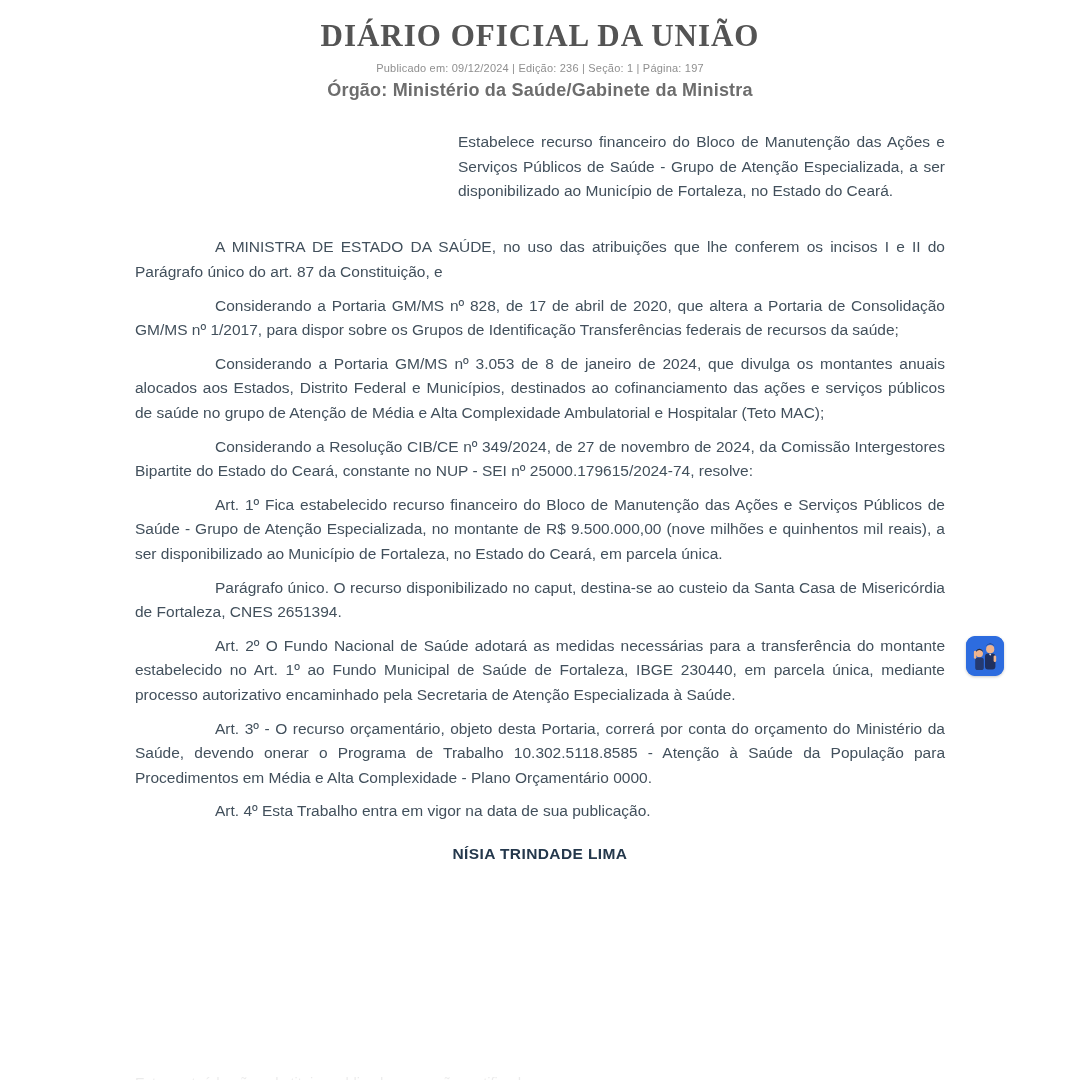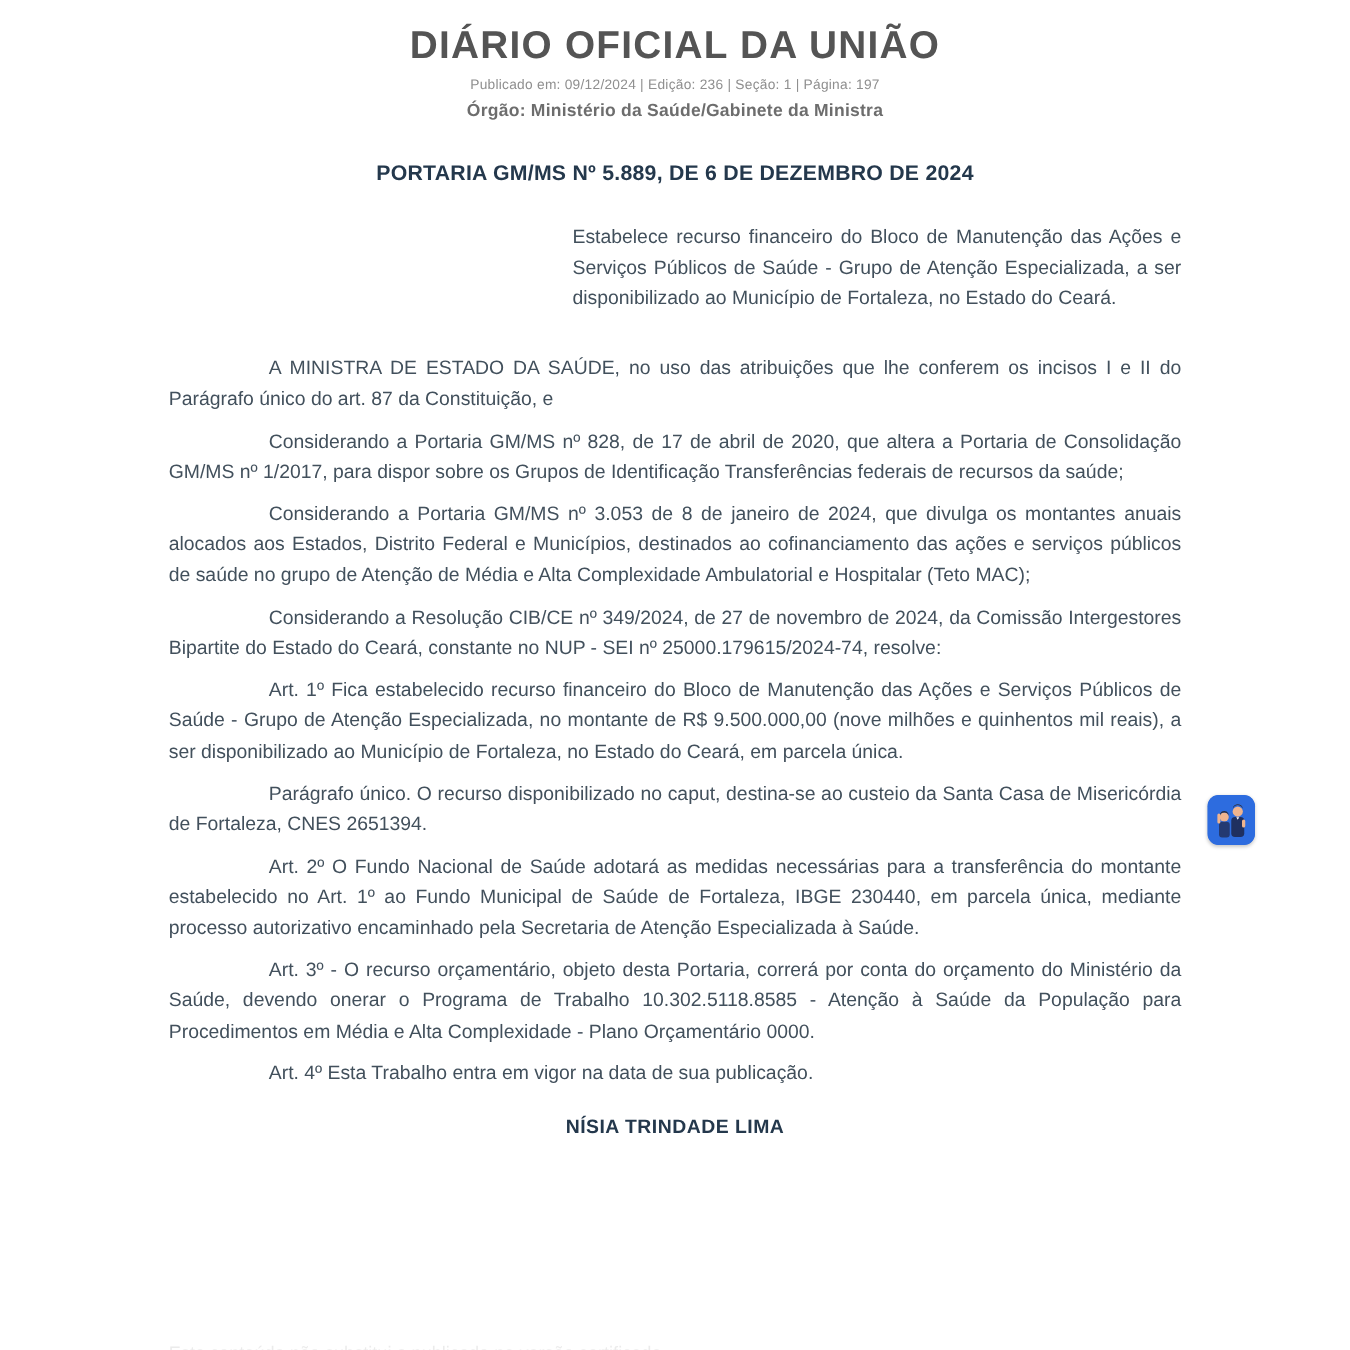--- a/index.html
+++ b/index.html
@@ -9,36 +9,36 @@
     width: 1080px;
     height: 1080px;
     background: #ffffff;
     overflow: hidden;
     font-family: "Liberation Sans", sans-serif;
   }
 
   
   .masthead { text-align: center; padding-top: 19px; }
   .masthead-title {
-    font-family: Liberation Sans, sans-serif;
+    font-family: Liberation Serif, serif;
     font-weight: 700;
     font-size: 31px;
     letter-spacing: 1px;
     color: #545454;
     line-height: 1.1;
   }
   .masthead-meta {
     margin-top: 9px;
     font-size: 11px;
     color: #8f8f8f;
     letter-spacing: 0.2px;
   }
   .masthead-organ {
     margin-top: 6px;
-    font-size: 14px;
+    font-size: 18px;
     font-weight: 700;
     color: #6d6d6d;
     letter-spacing: 0.2px;
   }
 
   
   .doc-title {
     margin-top: 33px;
     text-align: center;
     font-weight: 700;
@@ -108,21 +108,20 @@
 <body>
 
 <div class="page">
 
   <header class="masthead">
     <div class="masthead-title">DIÁRIO OFICIAL DA UNIÃO</div>
     <div class="masthead-meta">Publicado em: 09/12/2024 | Edição: 236 | Seção: 1 | Página: 197</div>
     <div class="masthead-organ">Órgão: Ministério da Saúde/Gabinete da Ministra</div>
   </header>
 
-  <h1 class="doc-title">PORTARIA GM/MS Nº 5.889, DE 6 DE DEZEMBRO DE 2024</h1>
 
   <main class="content">
 
     <div class="summary">Estabelece recurso financeiro do Bloco de Manutenção das Ações e Serviços Públicos de Saúde - Grupo de Atenção Especializada, a ser disponibilizado ao Município de Fortaleza, no Estado do Ceará.</div>
 
     <div class="body-text">
       <p>A MINISTRA DE ESTADO DA SAÚDE, no uso das atribuições que lhe conferem os incisos I e II do Parágrafo único do art. 87 da Constituição, e</p>
       <p>Considerando a Portaria GM/MS nº 828, de 17 de abril de 2020, que altera a Portaria de Consolidação GM/MS nº 1/2017, para dispor sobre os Grupos de Identificação Transferências federais de recursos da saúde;</p>
       <p>Considerando a Portaria GM/MS nº 3.053 de 8 de janeiro de 2024, que divulga os montantes anuais alocados aos Estados, Distrito Federal e Municípios, destinados ao cofinanciamento das ações e serviços públicos de saúde no grupo de Atenção de Média e Alta Complexidade Ambulatorial e Hospitalar (Teto MAC);</p>
       <p>Considerando a Resolução CIB/CE nº 349/2024, de 27 de novembro de 2024, da Comissão Intergestores Bipartite do Estado do Ceará, constante no NUP - SEI nº 25000.179615/2024-74, resolve:</p>

